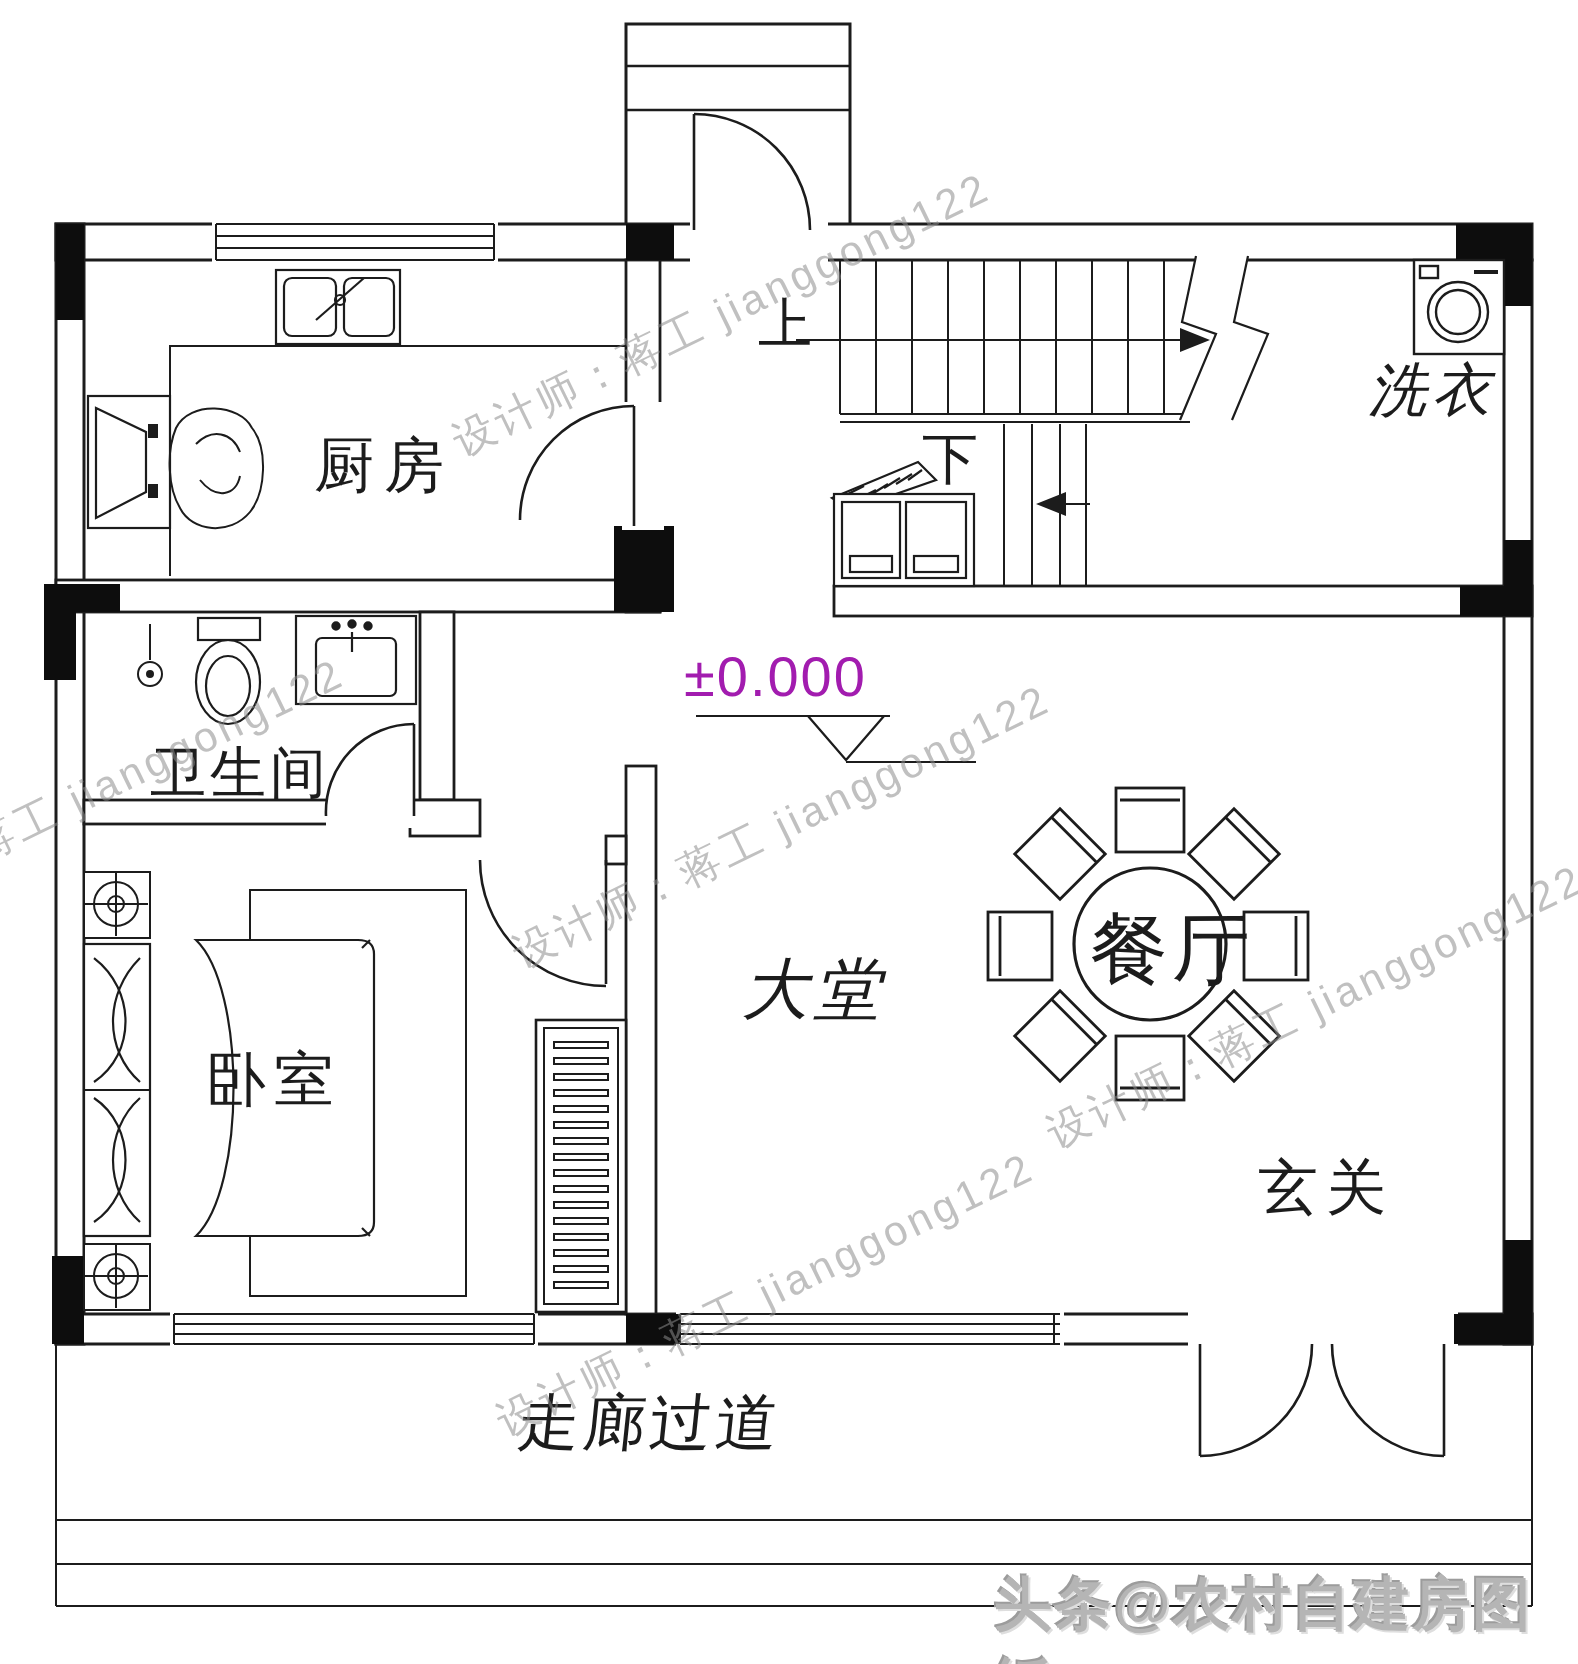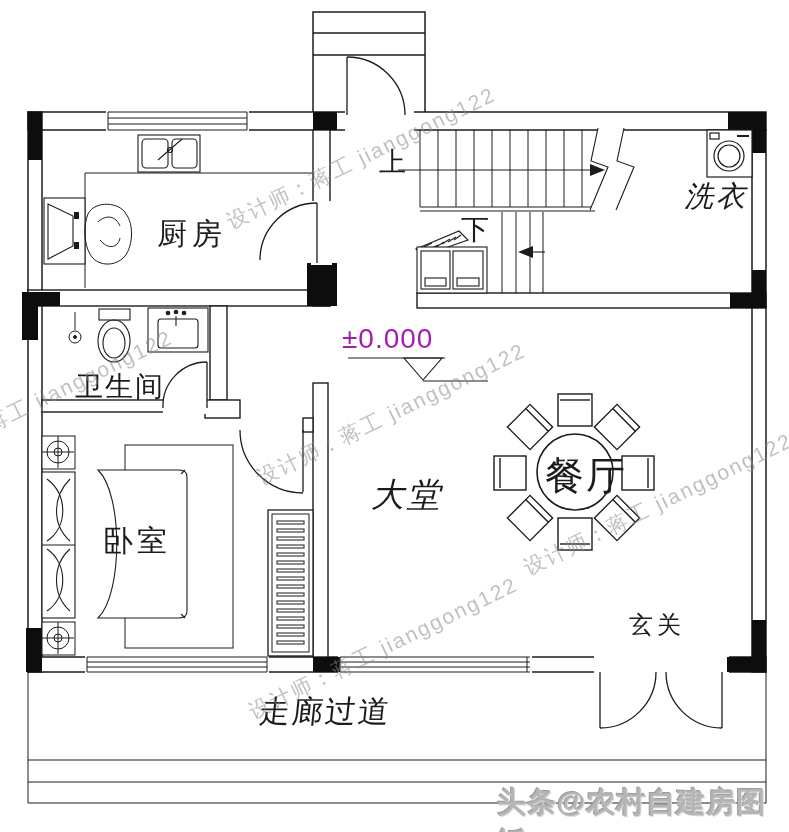--- a/index.html
+++ b/index.html
@@ -309,21 +309,21 @@
     <line x1="766" y1="672" x2="766" y2="803"></line>
   </g>
 </svg>
 
   <div class="lbl" style="left:157px;top:219px;font-size:30px;letter-spacing:5px;">厨房</div>
   <div class="lbl" style="left:684px;top:182px;font-size:29px;letter-spacing:3px;font-style:italic;">洗衣</div>
   <div class="lbl" style="left:75px;top:373px;font-size:28px;letter-spacing:2px;text-align:center;">卫生间</div>
   <div class="lbl" style="left:103px;top:526px;font-size:30px;letter-spacing:4px;">卧室</div>
   <div class="lbl" style="left:371px;top:478px;font-size:33px;letter-spacing:3px;font-style:italic;">大堂</div>
   <div class="lbl" style="left:545px;top:456px;font-size:39px;letter-spacing:2px;">餐厅</div>
-  <div class="lbl" style="left:629px;top:613px;font-size:24px;letter-spacing:4px;">玄关</div>
+  <div class="lbl" style="left:629px;top:580px;font-size:30px;letter-spacing:4px;">玄关</div>
   <div class="lbl skew" style="left:259px;top:696px;font-size:31px;letter-spacing:2px;">走廊过道</div>
 
   <div class="lbl" style="left:379px;top:149px;font-size:27px;">上</div>
   <div class="lbl" style="left:461px;top:216px;font-size:28px;">下</div>
 
   <div class="lbl cad" style="left:342px;top:325px;font-size:28px;">±0.000</div>
 
   <div class="wm" style="left:-95px;top:455px;">设计师：蒋工 jianggong122</div>
   <div class="wm" style="left:228px;top:212px;">设计师：蒋工 jianggong122</div>
   <div class="wm" style="left:258px;top:468px;">设计师：蒋工 jianggong122</div>

